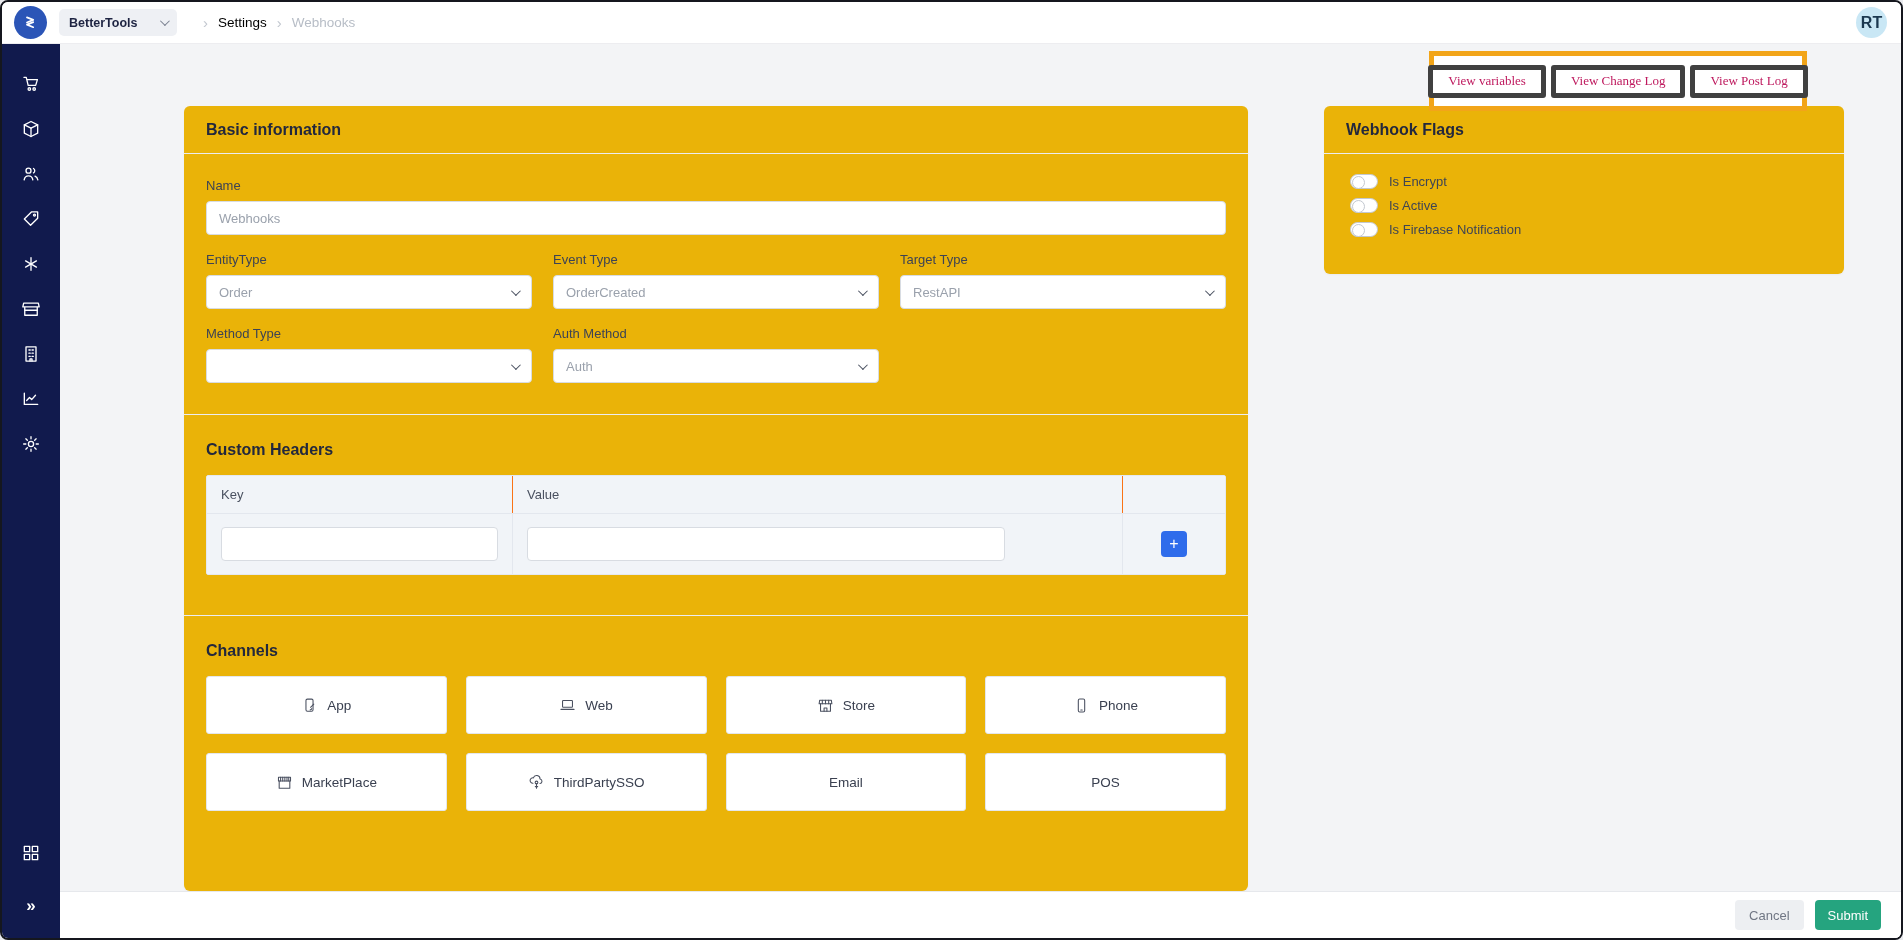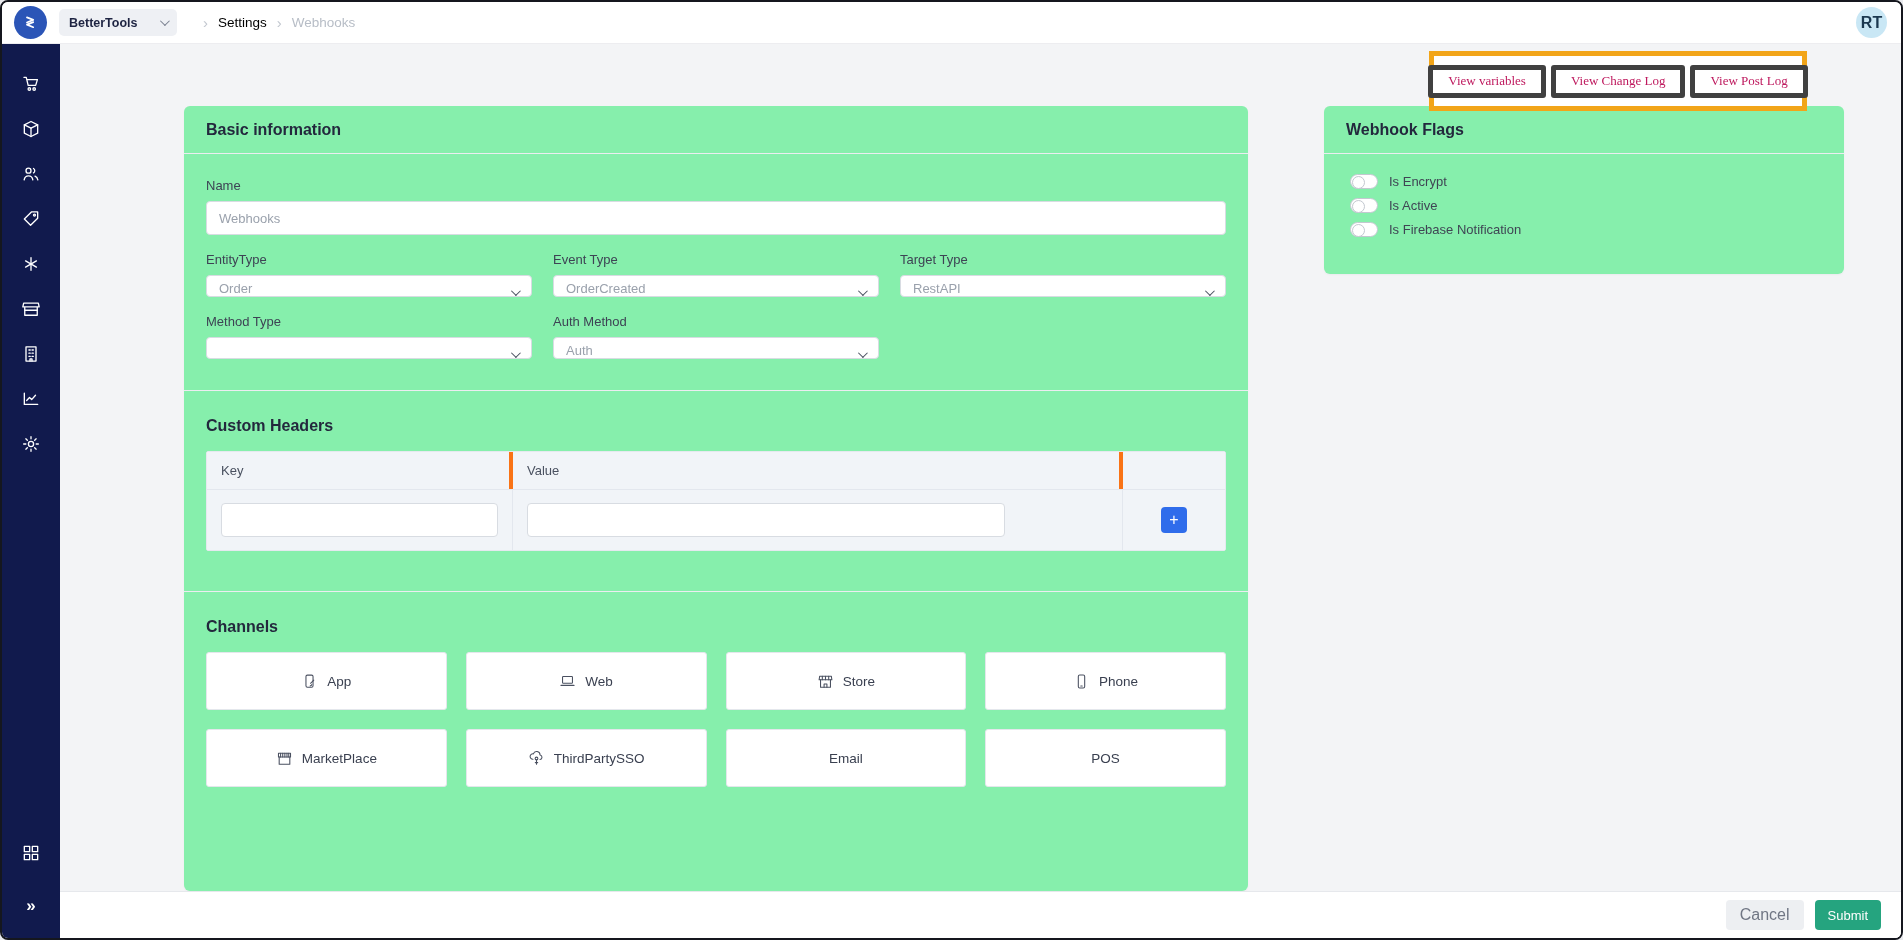--- a/index.html
+++ b/index.html
@@ -25,41 +25,41 @@
   
   .sidebar { position:absolute; top:42px; left:0; bottom:0; width:58px; background:#111a4d; z-index:4; display:flex; flex-direction:column; align-items:center; padding-top:17px; }
   .side-icon { width:45px; height:45px; display:flex; align-items:center; justify-content:center; cursor:pointer; }
   .side-icon svg { width:20px; height:20px; stroke:#fff; stroke-width:1.6; fill:none; stroke-linecap:round; stroke-linejoin:round; }
   .side-bottom { margin-top:auto; margin-bottom:10px; display:flex; flex-direction:column; align-items:center; gap:8px; }
   .collapse-glyph { color:#fff; font-size:17px; font-weight:bold; line-height:1; }
 
   
   .content { position:absolute; left:58px; top:42px; right:0; bottom:0; background:#f3f4f6; }
 
-  .card { background:#86efac; border-radius:6px; box-shadow:0 1px 2px rgba(20,25,40,.04); }
+  .card { background:#eab308; border-radius:6px; box-shadow:0 1px 2px rgba(20,25,40,.04); }
   .card-header { padding:15px 22px 14px; border-bottom:1px solid #ecedf1; }
   .card-title { font-size:16px; font-weight:bold; color:#23283d; }
 
   .main-card { position:absolute; left:124px; top:62px; width:1064px; bottom:47px; overflow:hidden; }
   .section { padding:24px 22px 14px; }
   .section + .section { border-top:1px solid #ecedf1; padding-top:26px; padding-bottom:30px; }
   .section-title { font-size:16px; font-weight:bold; color:#23283d; margin-bottom:16px; }
 
   .field-label { font-size:13px; color:#3d4354; margin-bottom:8px; display:block; }
   .text-input { width:100%; height:34px; border:1px solid #d8dce2; border-radius:4px; padding:0 12px; font-size:13px; color:#9aa1ac; background:#fff; outline:none; font-family:"Liberation Sans", sans-serif; }
   .field-group { margin-bottom:17px; }
   .grid-2 { display:grid; grid-template-columns:1fr 1fr 1fr; column-gap:21px; }
 
-  .select { position:relative; height:22px; border:1px solid #d8dce2; border-radius:4px; background:#fff; display:flex; align-items:flex-end; padding:0 28px 0 12px; font-size:13px; color:#9aa1ac; cursor:pointer; }
+  .select { position:relative; height:34px; border:1px solid #d8dce2; border-radius:4px; background:#fff; display:flex; align-items:center; padding:0 28px 0 12px; font-size:13px; color:#9aa1ac; cursor:pointer; }
   .select .chev-down { position:absolute; right:13px; top:13px; border-color:#4a5160; }
 
   
   .hdr-table { width:100%; border:1px solid #e5e9ef; border-radius:2px; }
   .hdr-row { display:grid; grid-template-columns:306px 610px 1fr; background:#f1f4f8; }
-  .hdr-cell { padding:11px 14px; font-size:13px; color:#4a5160; border-right:4px solid #f97316; }
+  .hdr-cell { padding:11px 14px; font-size:13px; color:#4a5160; border-right:1px solid #f97316; }
   .hdr-cell:last-child { border-right:none; }
   .body-row { display:grid; grid-template-columns:306px 610px 1fr; background:#f1f4f8; border-top:1px solid #e3e7ee; }
   .body-cell { padding:13px 14px; border-right:1px solid #e3e7ee; display:flex; align-items:center; }
   .body-cell:last-child { border-right:none; justify-content:center; }
   .plus-btn { width:26px; height:26px; background:#2f6ceb; border:none; border-radius:4px; color:#fff; font-size:16px; line-height:1; cursor:pointer; display:flex; align-items:center; justify-content:center; }
 
   
   .chan-grid { display:grid; grid-template-columns:repeat(4,1fr); gap:19px; }
   .chan-card { height:58px; border:1px solid #e4e7ec; border-radius:3px; background:#fff; display:flex; align-items:center; justify-content:center; gap:9px; cursor:pointer; }
   .chan-card svg { width:17px; height:17px; stroke:#4a5060; stroke-width:1.5; fill:none; stroke-linecap:round; stroke-linejoin:round; }
@@ -72,21 +72,21 @@
   .toggle { width:28px; height:15px; border:1px solid #c3c8d0; border-radius:9px; position:relative; background:#fff; cursor:pointer; flex:0 0 auto; }
   .toggle::after { content:''; position:absolute; left:1px; top:1px; width:11px; height:11px; border:1px solid #c3c8d0; border-radius:50%; background:#fff; }
   .flag-label { font-size:13px; color:#3f4554; }
 
   
   .highlight-box { position:absolute; left:1369px; top:7px; width:378px; height:60px; border:5px solid #f2a519; background:#fff; display:flex; align-items:center; justify-content:center; gap:5px; z-index:6; }
   .hl-btn { height:33px; padding:0 15px; background:#fff; border:5px solid #404040; border-radius:3px; font-size:13px; color:#be185d; cursor:pointer; font-family:Liberation Serif, serif; white-space:nowrap; }
 
   
   .footer { position:absolute; left:0; right:0; bottom:0; height:47px; background:#fff; border-top:1px solid #e6e8ec; display:flex; align-items:center; justify-content:flex-end; gap:11px; padding-right:20px; z-index:5; }
-  .cancel-btn { height:30px; padding:0 14px; background:#edeff2; border:none; border-radius:4px; font-size:16px; color:#707684; cursor:pointer; font-family:"Liberation Sans", sans-serif; }
+  .cancel-btn { height:30px; padding:0 14px; background:#edeff2; border:none; border-radius:4px; font-size:13px; color:#707684; cursor:pointer; font-family:"Liberation Sans", sans-serif; }
   .submit-btn { height:30px; padding:0 13px; background:#25a47f; border:none; border-radius:4px; font-size:13px; color:#fff; cursor:pointer; font-family:"Liberation Sans", sans-serif; }
 </style>
 </head>
 <body>
 
 <div id="screen">
 
   <div class="topbar">
     <div class="logo-circle">
       <svg viewBox="0 0 24 24">

